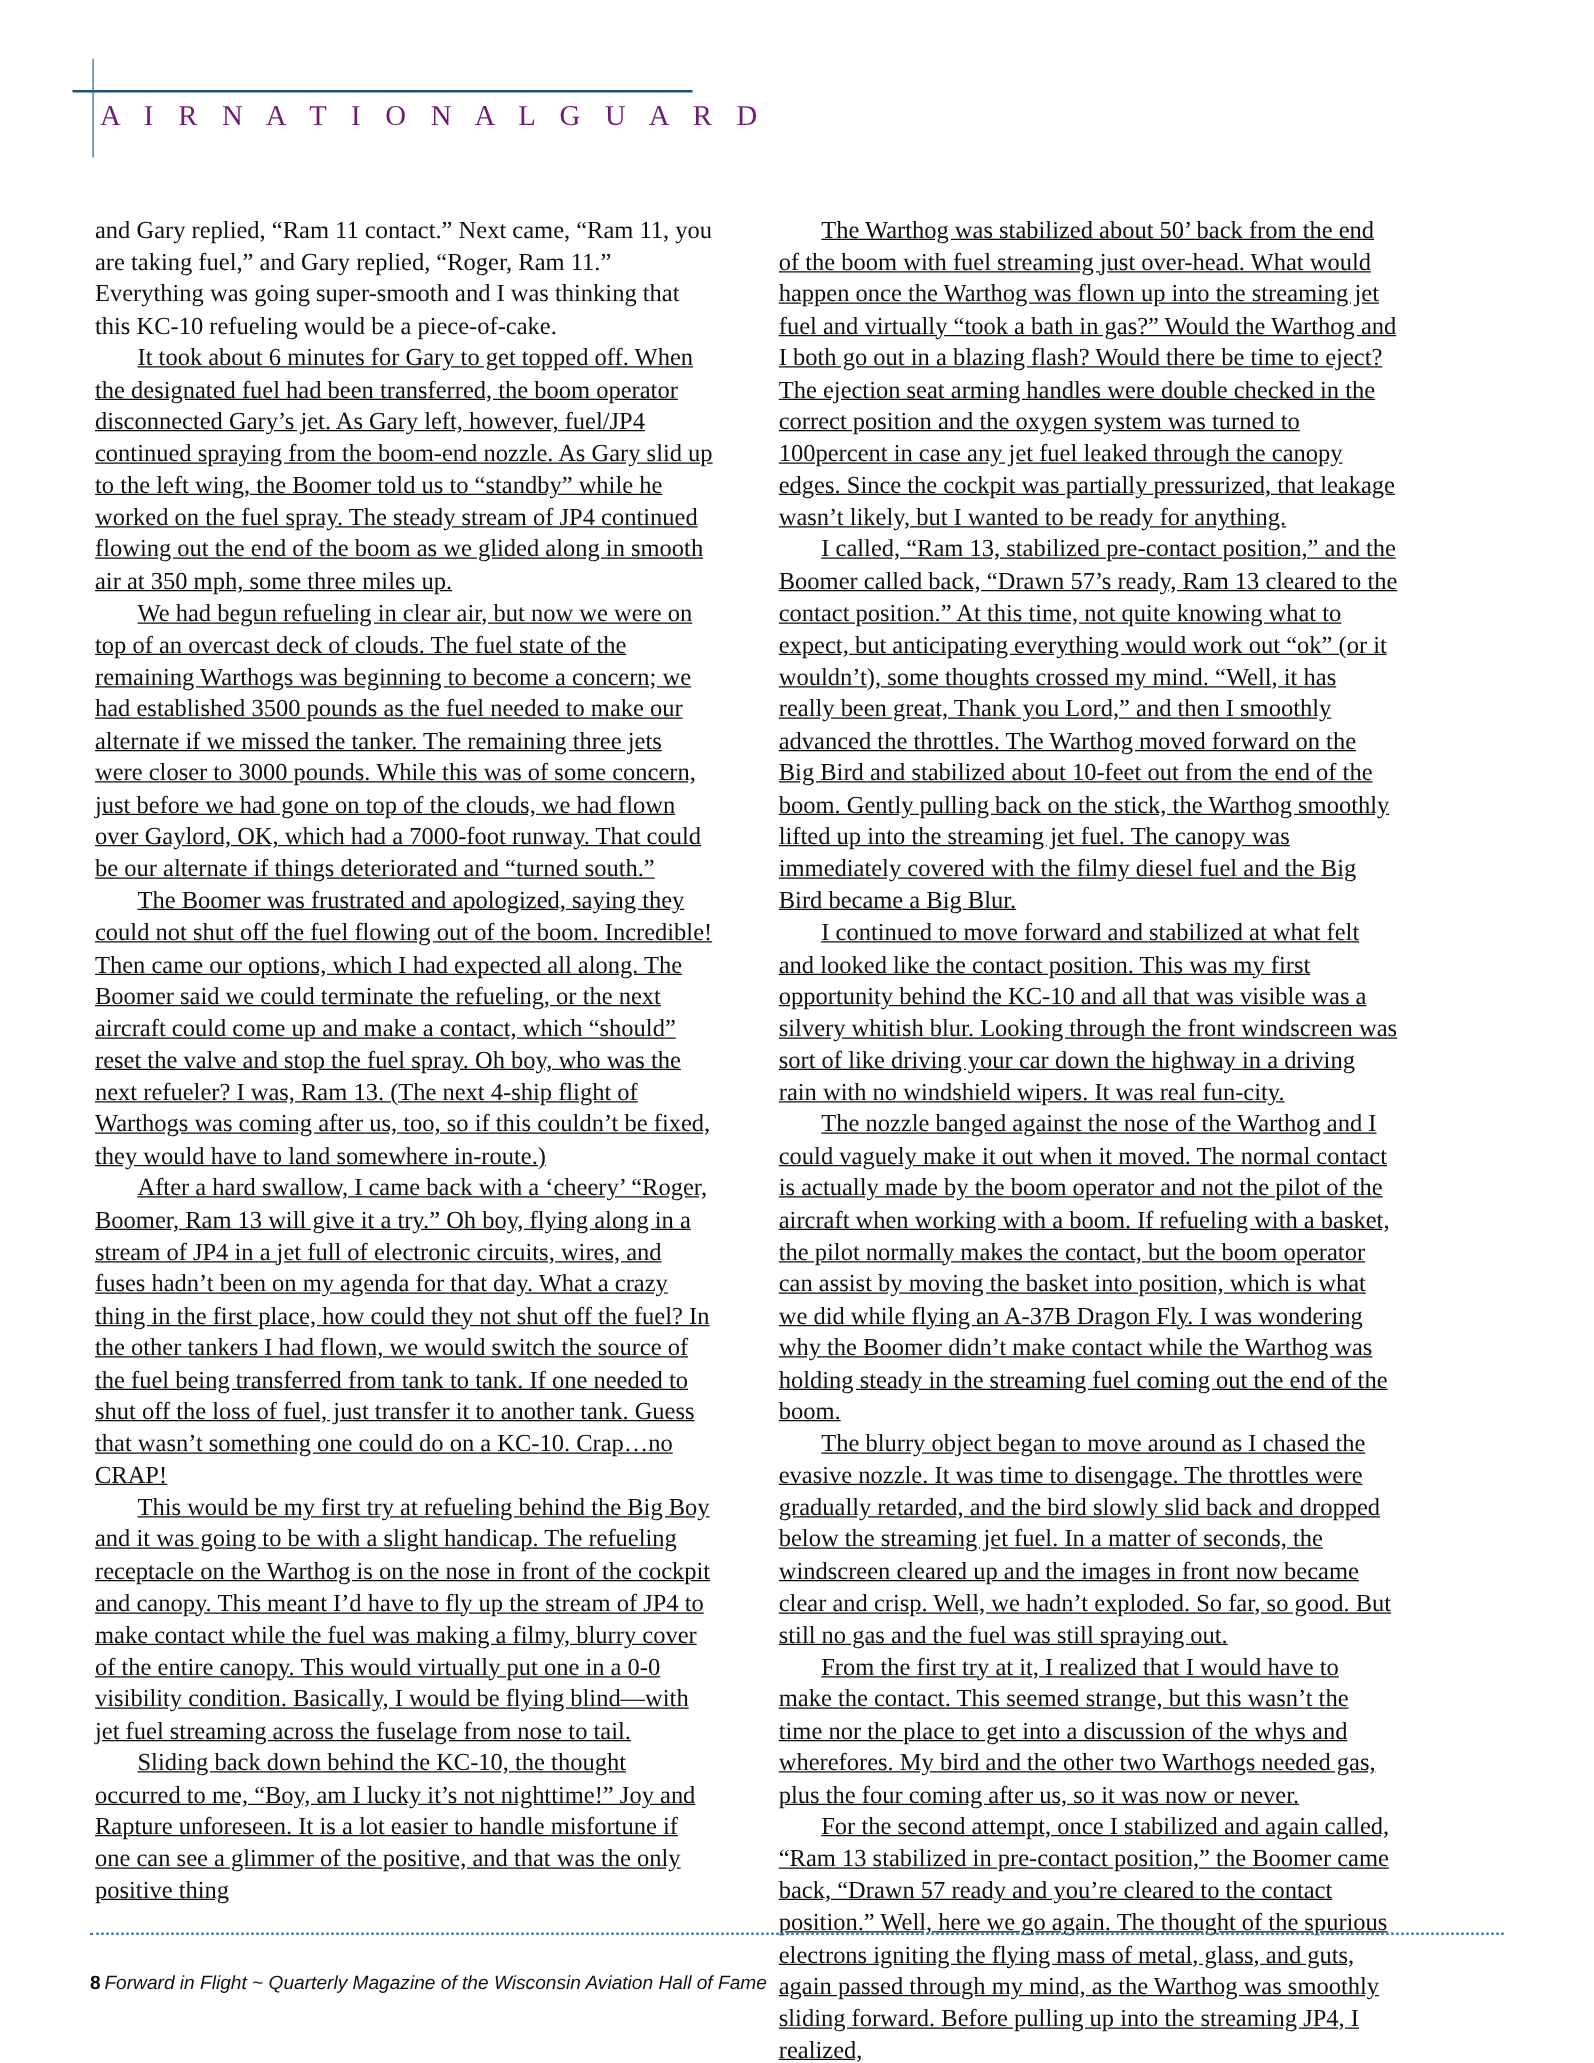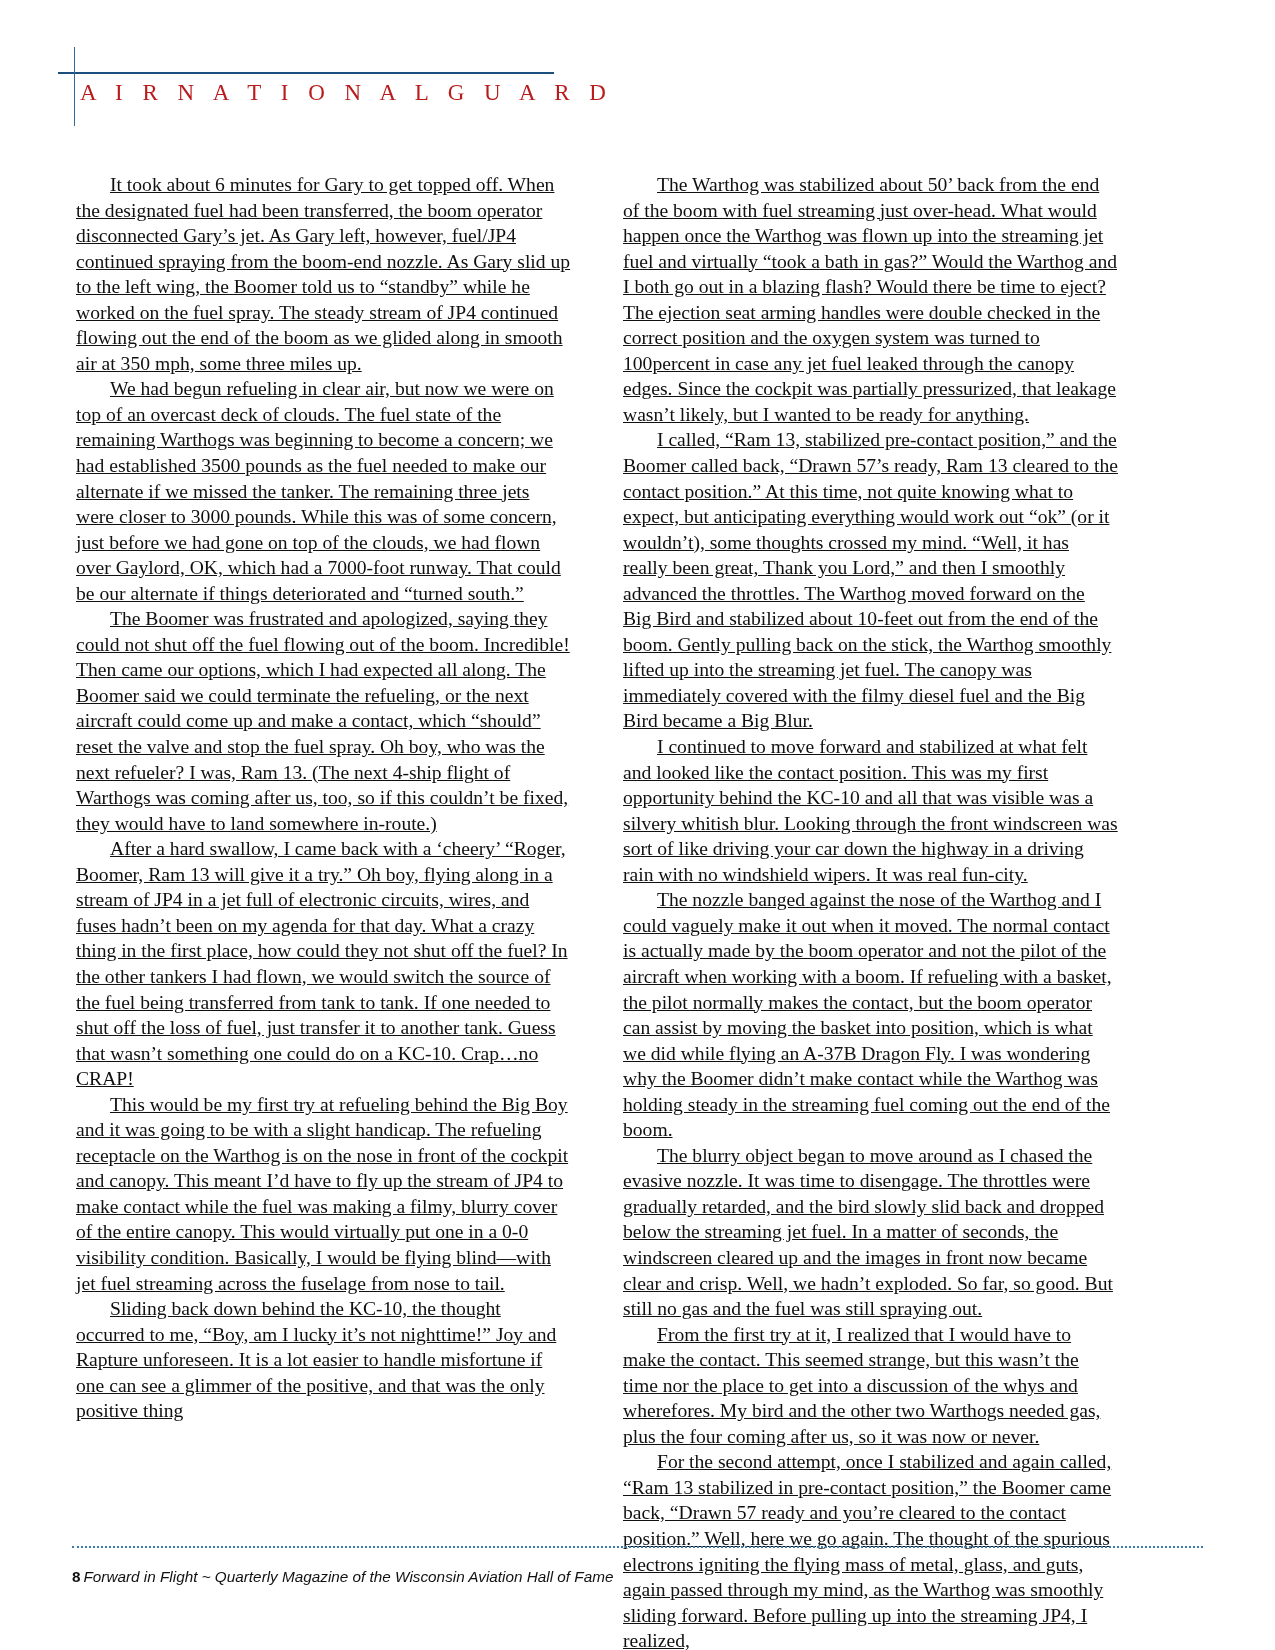--- a/index.html
+++ b/index.html
@@ -45,21 +45,21 @@
     height: 79px;
     background: #2f6b9a;
   }
   .masthead-title {
     position: absolute;
     left: 80px;
     top: 80px;
     font-family: "Liberation Serif", serif;
     font-size: 23px;
     letter-spacing: 7.0px;
-    color: #b91c1c;
+    color: #701a75;
     white-space: nowrap;
     text-align: right;
   }
 
   
   .columns {
     position: absolute;
     left: 0;
     top: 172px;
     width: 1275px;
@@ -100,21 +100,21 @@
     position: absolute;
     left: 72px;
     top: 0px;
     width: 1131px;
     height: 0;
     border-top: 2px dotted #3d78a8;
   }
   .footer-text {
     position: absolute;
     left: 72px;
-    top: 22px;
+    top: 32px;
     font-family: "Liberation Sans", sans-serif;
     font-size: 15.3px;
     font-style: italic;
     color: #111111;
     white-space: nowrap;
   }
   .footer-page-num {
     font-weight: bold;
     font-style: normal;
     margin-right: 3px;
@@ -126,20 +126,21 @@
 <div class="page">
 
   <div class="masthead">
     <div class="masthead-rule"></div>
     <div class="masthead-tick"></div>
     <div class="masthead-title">A I R   N A T I O N A L   G U A R D</div>
   </div>
 
   <div class="columns">
     <div class="col col-left" id="col-left">
+        <p class="">and Gary replied, “Ram 11 contact.” Next came, “Ram 11, you are taking fuel,” and Gary replied, “Roger, Ram 11.”  Everything was going super-smooth and I was thinking that this KC-10 refueling would be a piece-of-cake.</p>
         <p class="indent">It took about 6 minutes for Gary to get topped off. When the designated fuel had been transferred, the boom operator disconnected Gary’s jet. As Gary left, however, fuel/JP4 continued spraying from the boom-end nozzle. As Gary slid up to the left wing, the Boomer told us to “standby” while he worked on the fuel spray. The steady stream of JP4 continued flowing out the end of the boom as we glided along in smooth air at 350 mph, some three miles up.</p>
         <p class="indent">We had begun refueling in clear air, but  now we were on top of an overcast deck of clouds. The fuel state of the remaining Warthogs was beginning to become a concern; we had established 3500 pounds as the fuel needed to make our alternate if we missed the tanker. The remaining three jets were closer to 3000 pounds. While this was of some concern, just before we had gone on top of the clouds, we had flown over Gaylord, OK, which had a 7000-foot runway. That could be our alternate if things deteriorated and “turned south.”</p>
         <p class="indent">The Boomer was frustrated and apologized, saying they could not shut off the fuel flowing out of the boom. Incredible! Then came our options, which I had expected all along. The Boomer said we could terminate the refueling, or the next aircraft could come up and make a contact, which “should” reset the valve and stop the fuel spray. Oh boy, who was the next refueler? I was, Ram 13. (The next 4-ship flight of Warthogs was coming after us, too, so if this couldn’t be fixed, they would have to land somewhere in-route.)</p>
         <p class="indent">After a hard swallow, I came back with a ‘cheery’ “Roger, Boomer, Ram 13 will give it a try.” Oh boy, flying along in a stream of JP4 in a jet full of electronic circuits, wires, and fuses hadn’t been on my agenda for that day. What a crazy thing in the first place, how could they not shut off the fuel? In the other tankers I had flown, we would switch the source of the fuel being transferred from tank to tank. If one needed to shut off the loss of fuel, just transfer it to another tank. Guess that wasn’t something one could do on a KC-10. Crap…no CRAP!</p>
         <p class="indent">This would be my first try at refueling behind the Big Boy and it was going to be with a slight handicap. The refueling receptacle on the Warthog is on the nose in front of the cockpit and canopy. This meant I’d have to fly up the stream of JP4 to make contact while the fuel was making a filmy, blurry cover of the entire canopy. This would virtually put one in a 0-0 visibility condition. Basically, I would be flying blind—with jet fuel streaming across the fuselage from nose to tail.</p>
         <p class="indent">Sliding back down behind the KC-10, the thought occurred to me, “Boy, am I lucky it’s not nighttime!” Joy and Rapture unforeseen. It is a lot easier to handle misfortune if one can see a glimmer of the positive, and that was the only positive thing</p>
       </div>
     <div class="col col-right" id="col-right">
         <p class="indent">The Warthog was stabilized about 50’ back from the end of the boom with fuel streaming just over-head. What would happen once the Warthog was flown up into the streaming jet fuel and virtually “took a bath in gas?” Would the Warthog and I both go out in a blazing flash? Would there be time to eject? The ejection seat arming handles were double checked in the correct position and the oxygen system was turned to 100percent in case any jet fuel leaked through the canopy edges. Since the cockpit was partially pressurized, that leakage wasn’t likely, but I wanted to be ready for anything.</p>
         <p class="indent">I called, “Ram 13, stabilized pre-contact position,” and the Boomer called back, “Drawn 57’s ready, Ram 13 cleared to the contact position.” At this time, not quite knowing what to expect, but anticipating everything would work out “ok” (or it wouldn’t), some thoughts crossed my mind. “Well, it has really been great, Thank you Lord,” and then I smoothly advanced the throttles. The Warthog moved forward on the Big Bird and stabilized about 10-feet out from the end of the boom. Gently pulling back on the stick, the Warthog smoothly lifted up into the streaming jet fuel. The canopy was immediately covered with the filmy diesel fuel and the Big Bird became a Big Blur.</p>

